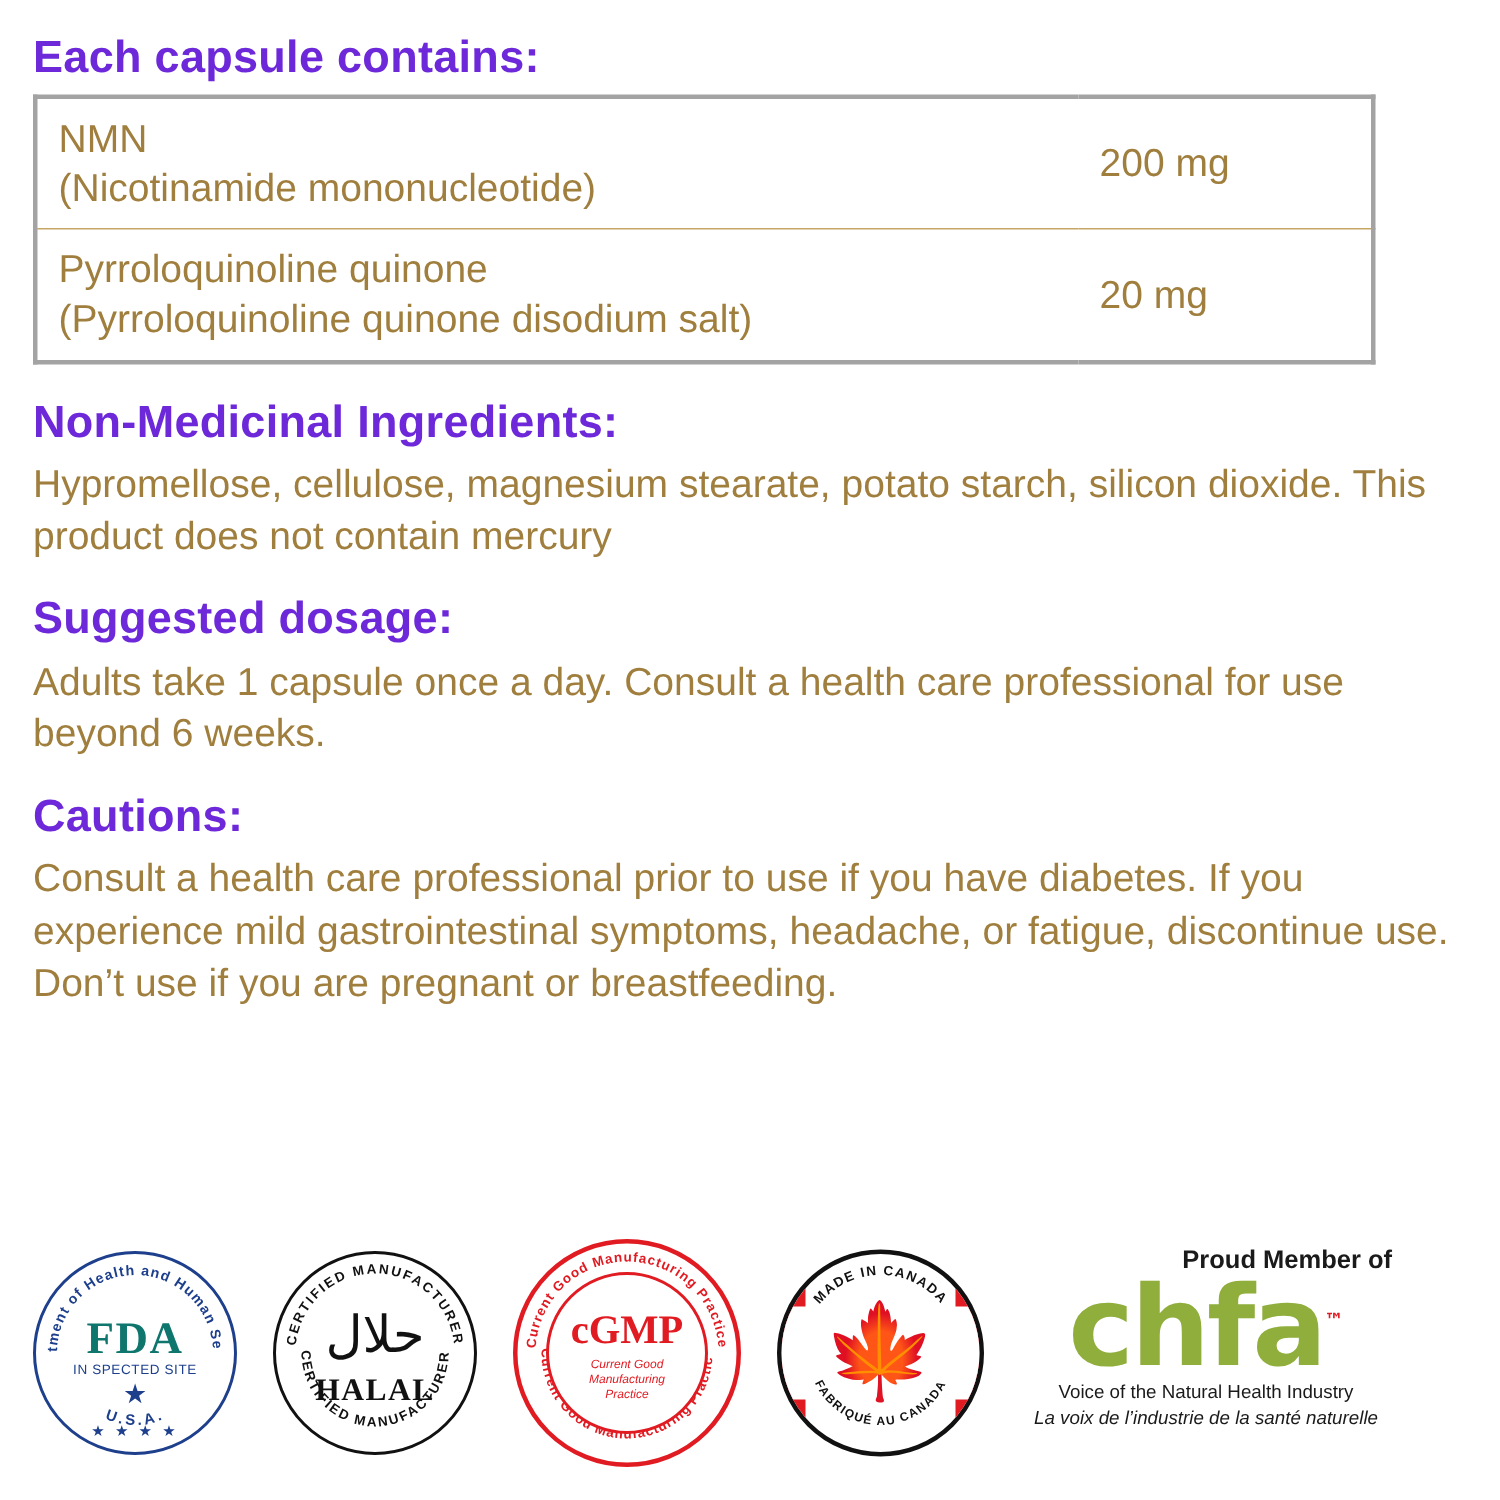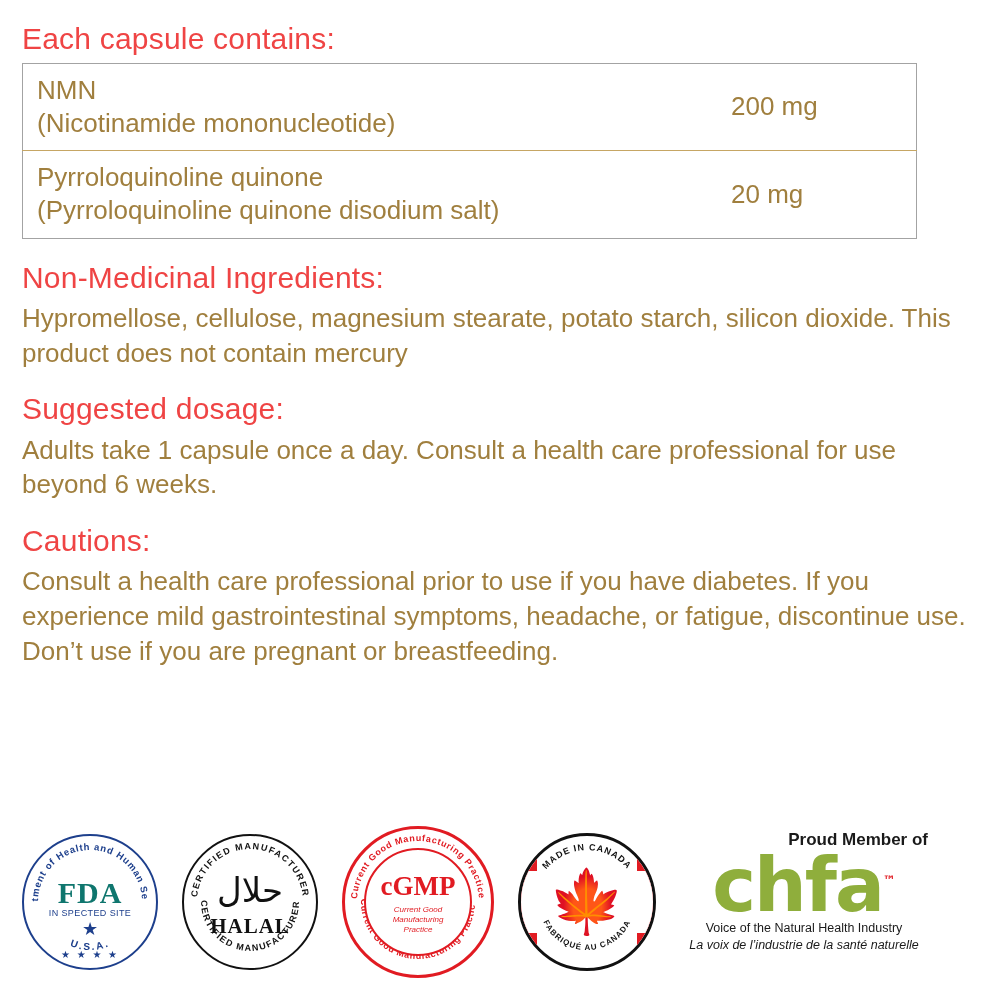--- a/index.html
+++ b/index.html
@@ -18,37 +18,37 @@
     position: relative;
     width: 1000px;
     height: 1000px;
     box-sizing: border-box;
     padding: 22px 20px 0 22px;
   }
 
   
   .heading {
     font-size: 30px;
-    font-weight: normal;
-    color: #ef4444;
+    font-weight: bold;
+    color: #6d28d9;
     letter-spacing: 0.2px;
     margin: 0 0 6px 0;
     line-height: 1.15;
   }
   .body-text {
     font-size: 26px;
     line-height: 1.33;
     color: #a07f3e;
     margin: 0;
   }
   .section { margin-top: 22px; }
 
   
   .facts-table {
-    border: 1px solid #a3a3a3;
+    border: 3px solid #a3a3a3;
     border-collapse: collapse;
     width: 895px;
     margin-top: 4px;
   }
   .facts-table tr + tr td {
     border-top: 1px solid #c6a664;
   }
   .facts-table td {
     padding: 10px 0 10px 14px;
     vertical-align: middle;

